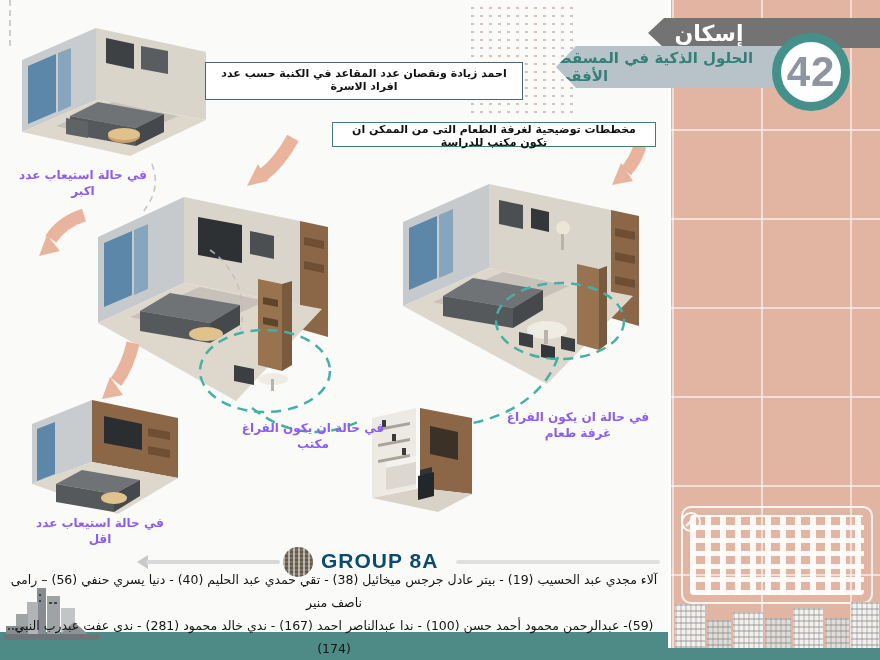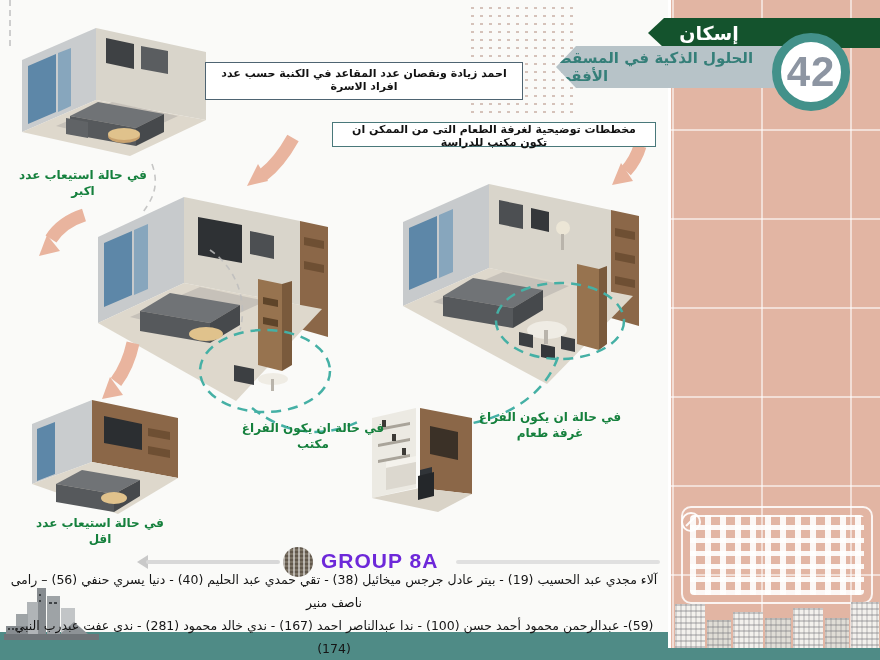--- a/index.html
+++ b/index.html
@@ -28,62 +28,62 @@
            background:rgba(255,255,255,.95);transform:rotate(45deg);}
   .elev{position:absolute;left:0;top:598px;width:212px;height:50px;}
   .elev div{position:absolute;bottom:0;background-color:#f3f1ed;
            background-image:repeating-linear-gradient(180deg,rgba(120,120,125,.35) 0 2px,transparent 2px 6px),
                             repeating-linear-gradient(90deg,rgba(120,120,125,.25) 0 2px,transparent 2px 5px);}
   .b1{left:4px;width:30px;height:44px}.b2{left:36px;width:24px;height:28px;background-color:#e0ddd6!important}
   .b3{left:62px;width:30px;height:36px}.b4{left:94px;width:26px;height:30px;background-color:#e0ddd6!important}
   .b5{left:122px;width:30px;height:40px}.b6{left:154px;width:24px;height:30px;background-color:#e0ddd6!important}
   .b7{left:180px;width:28px;height:46px}
   
-  .banner-teal{position:absolute;left:648px;top:18px;width:232px;height:30px;background:#14532d;z-index:6;
+  .banner-teal{position:absolute;left:648px;top:18px;width:232px;height:30px;background:#737373;z-index:6;
        clip-path:polygon(16px 0,100% 0,100% 100%,16px 100%,0 50%);
        display:flex;align-items:center;justify-content:center;padding-right:110px;box-sizing:border-box;
-       color:#fff;font-weight:bold;font-size:19px;}
+       color:#fff;font-weight:bold;font-size:22px;}
   .banner-gray{position:absolute;left:556px;top:46px;width:282px;height:42px;background:#b7c3c8;z-index:6;
        clip-path:polygon(20px 0,100% 0,100% 100%,20px 100%,0 50%);
        display:flex;align-items:center;justify-content:center;padding-right:66px;box-sizing:border-box;
        color:#357f79;font-weight:bold;font-size:15px;}
   .page-circle{position:absolute;left:772px;top:33px;width:78px;height:78px;box-sizing:border-box;
        border:9px solid #43918a;border-radius:50%;background:#fff;z-index:7;
        display:flex;align-items:center;justify-content:center;
        font-family:"Liberation Sans",sans-serif;font-weight:bold;font-size:42px;color:#8d95a2;letter-spacing:1px;}
   
   .callout{position:absolute;background:#fff;z-index:5;direction:rtl;text-align:center;
        font-size:11px;font-weight:bold;color:#111;box-sizing:border-box;}
   .c1{left:205px;top:62px;width:318px;height:38px;border:1.5px solid #4e6472;padding:4px 6px 0 6px;}
   .c2{left:332px;top:122px;width:324px;height:25px;border:1.5px solid #49787a;
       display:flex;align-items:flex-start;justify-content:center;padding:0 6px;}
   .caption{position:absolute;z-index:5;direction:rtl;text-align:center;font-size:12px;font-weight:bold;
-       color:#15803d;line-height:1.3;}
+       color:#8b5cf6;line-height:1.3;}
   .l1{left:18px;top:168px;width:130px;}
   .l2{left:30px;top:516px;width:140px;}
   .l3{left:228px;top:421px;width:170px;}
-  .l4{left:470px;top:410px;width:160px;}
+  .l4{left:498px;top:410px;width:160px;}
   
   .render{position:absolute;z-index:2;}
   .r1{left:8px;top:22px;}.r2{left:88px;top:185px;}.r3{left:22px;top:388px;}
   .r4{left:395px;top:172px;}.r5{left:358px;top:400px;}
   .overlay{position:absolute;left:0;top:0;z-index:4;pointer-events:none;}
   .skyline{position:absolute;left:4px;top:588px;z-index:2;}
   
   .groupbar{position:absolute;left:140px;top:546px;width:520px;height:30px;z-index:3;}
   .gline{position:absolute;height:4px;background:#d8d8d8;border-radius:2px;top:14px;}
   .gl-left{left:6px;width:134px;}
   .gl-right{left:316px;width:204px;background:#e0e0e0;}
   .gtip{position:absolute;left:-3px;top:9px;width:0;height:0;
         border-top:7px solid transparent;border-bottom:7px solid transparent;border-right:11px solid #c9c9c9;}
   .gicon{position:absolute;left:143px;top:1px;width:30px;height:30px;border-radius:50%;background:#7b7264;
         background-image:repeating-linear-gradient(90deg,rgba(255,255,255,.5) 0 2px,transparent 2px 5px),
                          repeating-linear-gradient(0deg,rgba(60,50,40,.4) 0 2px,transparent 2px 4px);}
   .gtext{position:absolute;left:181px;top:3px;font-family:"Liberation Sans",sans-serif;
-        font-weight:bold;font-size:21px;color:#6d28d9;letter-spacing:1px;}
+        font-weight:bold;font-size:21px;color:#0c4a6e;letter-spacing:1px;}
   .names{position:absolute;left:8px;top:568px;width:652px;z-index:3;direction:rtl;text-align:center;
         font-size:12.5px;line-height:23px;color:#151515;}
   .names span{display:block;}
 </style>
 </head>
 <body>
 
 <div class="slide">
 
   <div class="footer-strip"></div>

